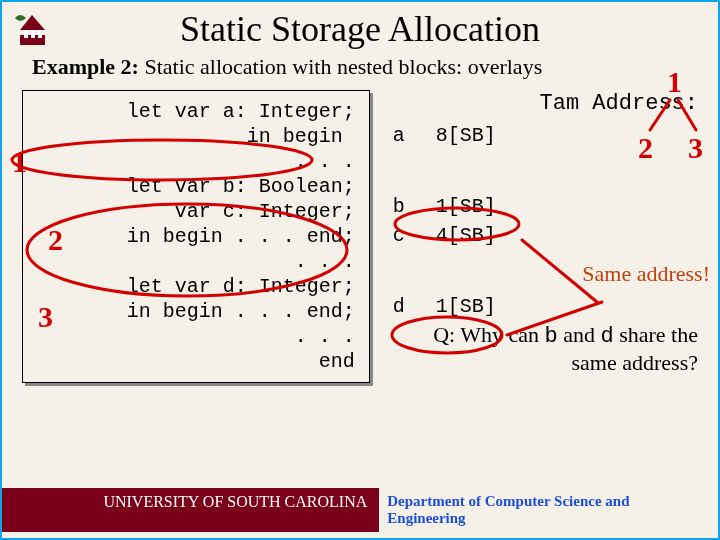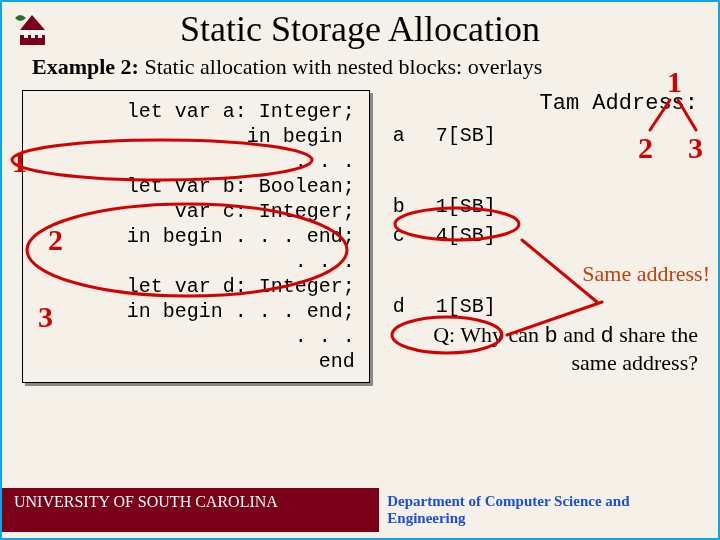--- a/index.html
+++ b/index.html
@@ -96,21 +96,21 @@
   left: 0;
   right: 0;
   display: flex;
 }
 .footer-left {
   background: #7a0019;
   color: #fff;
   font-size: 16px;
   padding: 5px 12px;
   width: 355px;
-  text-align: left;
+  text-align: right;
   font-family: 'Times New Roman', serif;
 }
 .footer-right {
   color: #1d4ed8;
   font-size: 15px;
   padding: 5px 8px;
   font-weight: bold;
   font-family: 'Times New Roman', serif;
 }
 
@@ -154,21 +154,21 @@
   in begin . . . end;
   . . .
 end</div>
 
     <div class="rightcol">
       <div class="addr-head">Tam Address:</div>
       <table class="addr-table">
         <tbody>
             <tr>
           <td>a</td>
-          <td>7[SB]</td>
+          <td>8[SB]</td>
         </tr>
       </tbody>
         </table>
       <div style="height:38px"></div>
       <table class="addr-table">
         <tbody>
             <tr>
           <td>b</td>
           <td>1[SB]</td>
         </tr>

